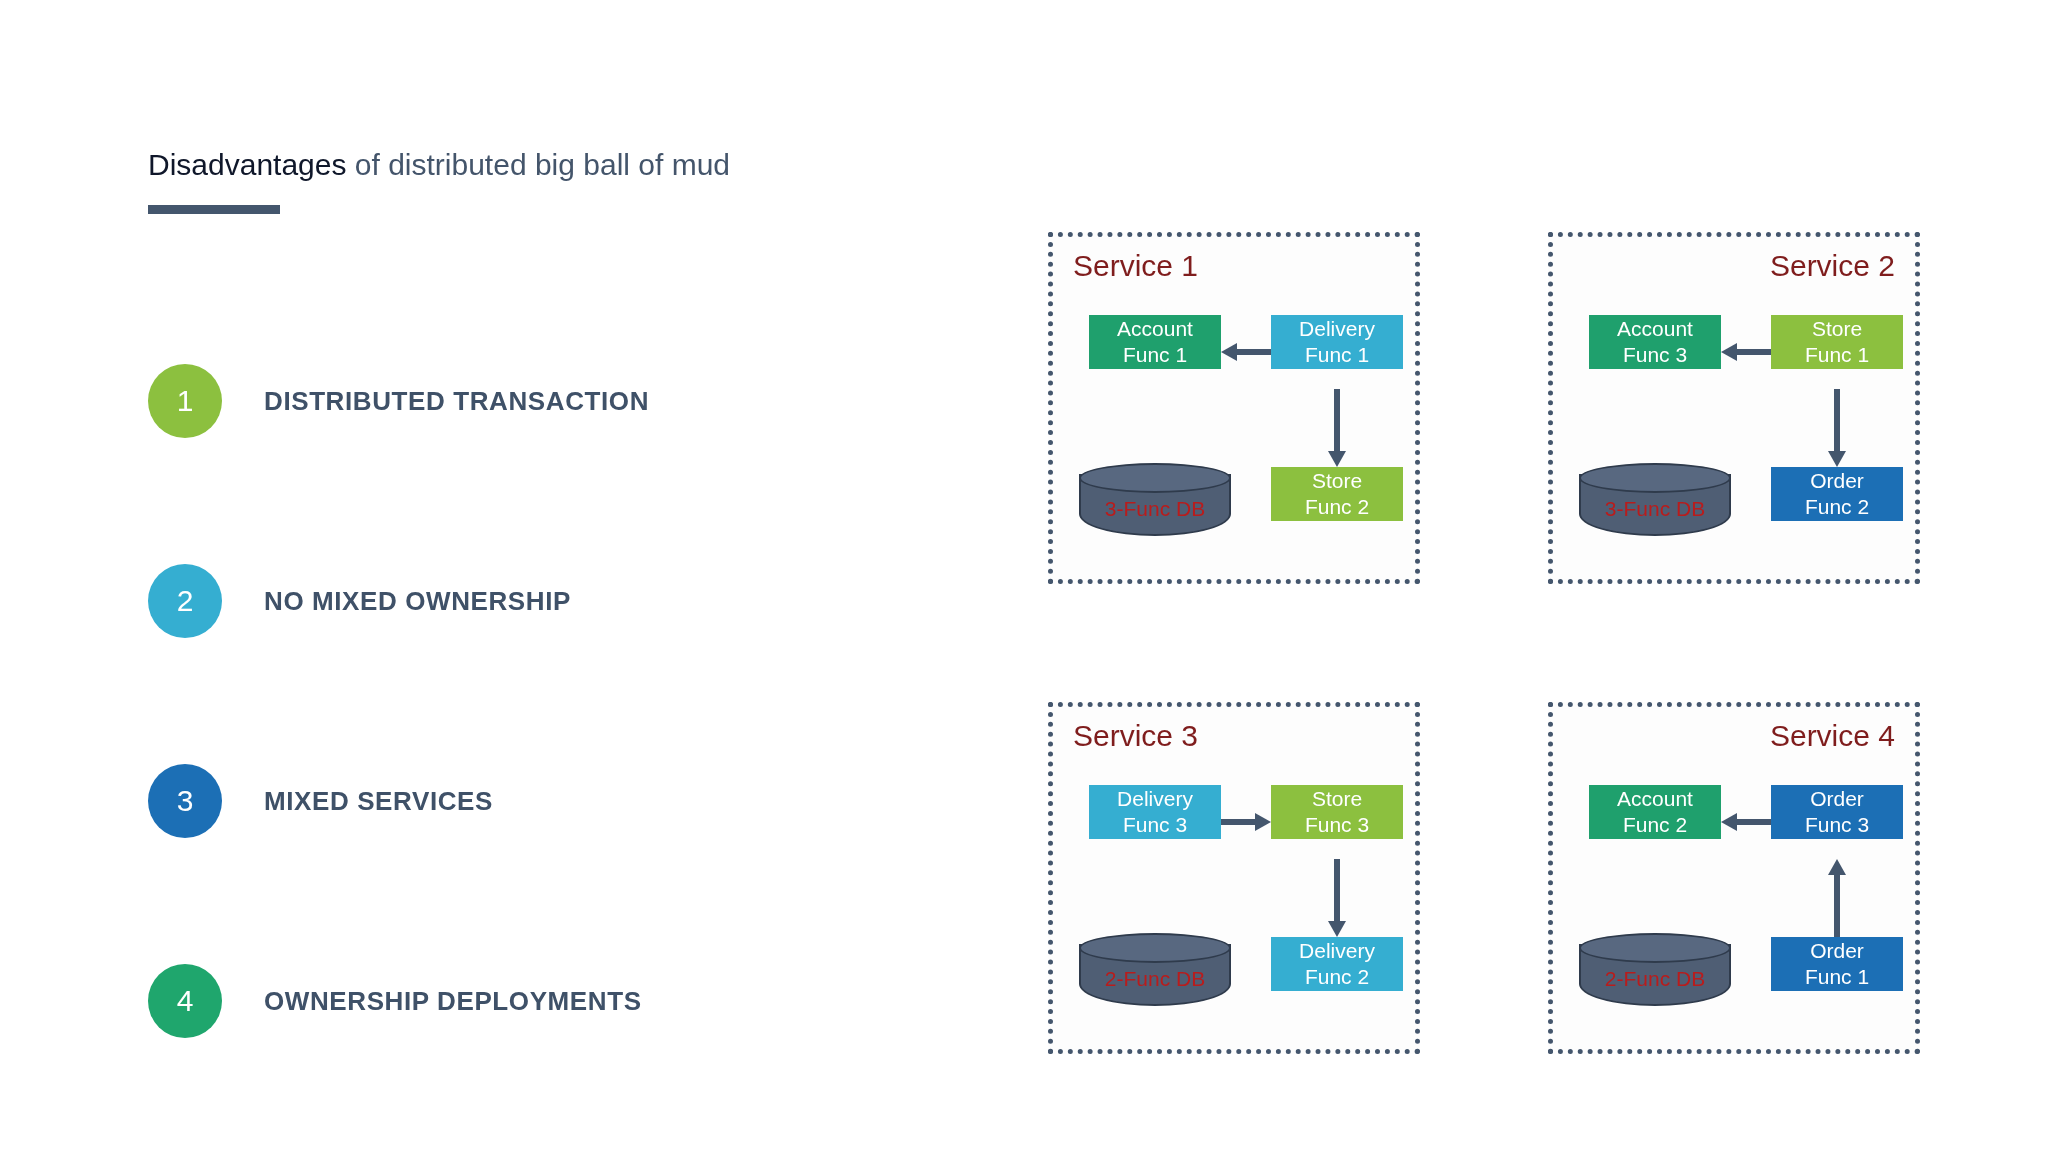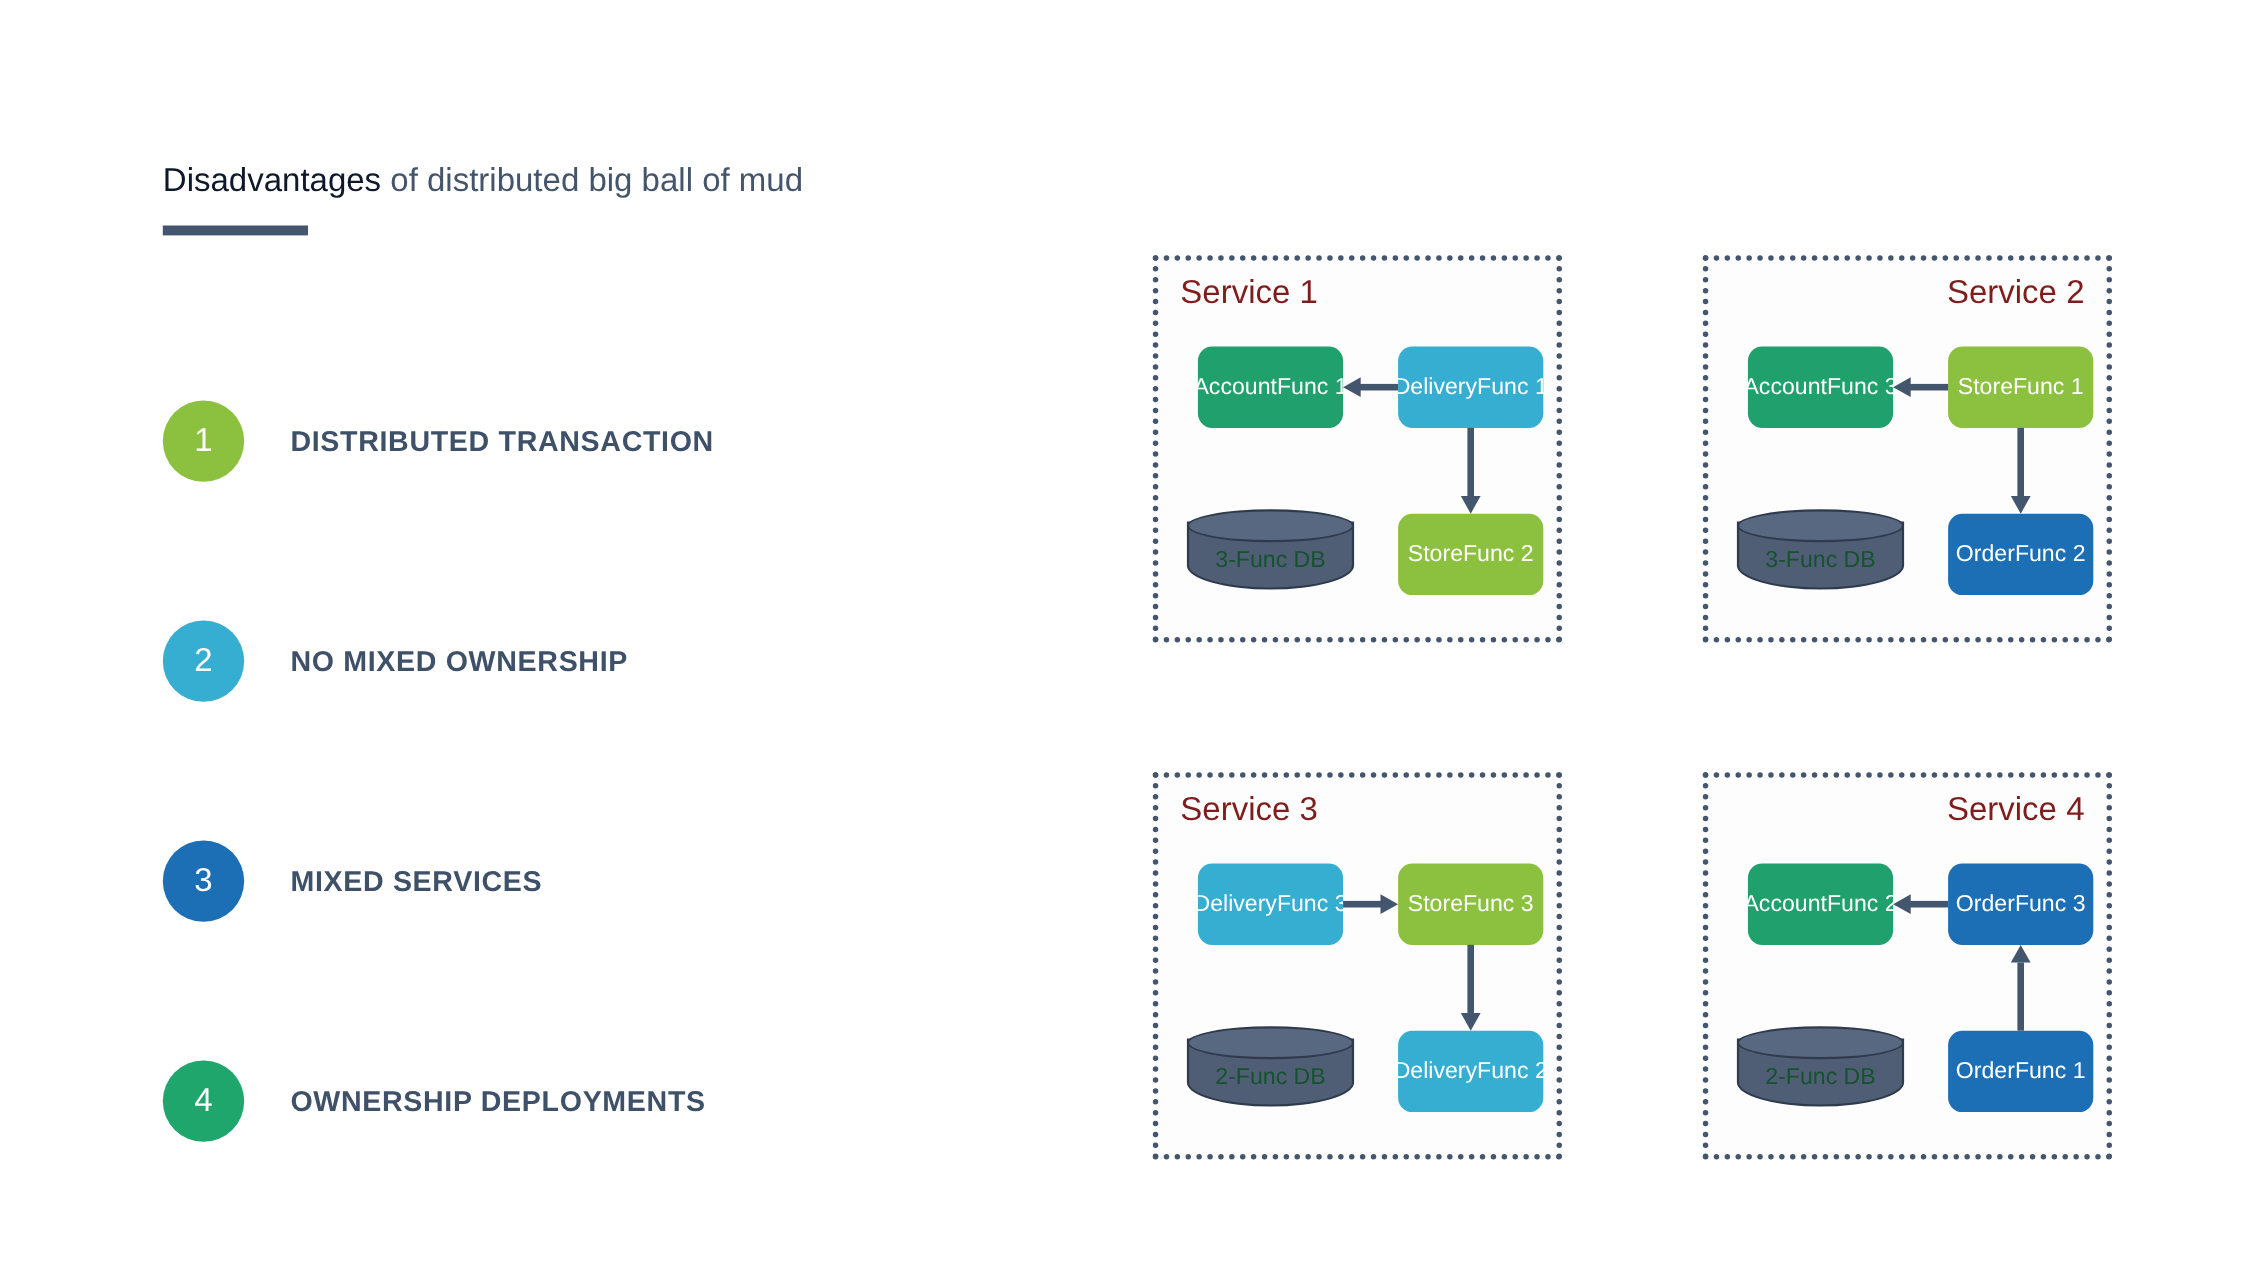--- a/index.html
+++ b/index.html
@@ -58,26 +58,25 @@
   .service-title {
     position:absolute; top:12px;
     font-size:30px; color:#7f1d1d; white-space:nowrap;
   }
   .service-title.left  { left:20px; }
   .service-title.right { right:20px; }
 
   
   .node {
     position:absolute;
-    width:132px; height:74px;
+    width:132px; height:54px;
     color:#ffffff; font-size:21px; line-height:1.22;
-    display:flex; flex-direction:row;
+    display:flex; flex-direction:column;
     align-items:center; justify-content:center;
     text-align:center;
-    border-radius:13px;
   }
   .node .l1, .node .l2 { display:block; white-space:nowrap; }
   .node.tl { left:36px;  top:78px; }
   .node.tr { left:218px; top:78px; }
   .node.br { left:218px; top:230px; }
 
   
   .db {
     position:absolute; left:26px; top:226px;
     width:152px; height:82px;
@@ -91,21 +90,21 @@
   }
   .db .top {
     position:absolute; left:0; top:0;
     width:152px; height:30px;
     background:#586880;
     border:2px solid #2f3b4c;
     border-radius:50%;
   }
   .db .db-label {
     position:absolute; left:0; top:34px; width:152px;
-    text-align:center; color:#14532d; font-size:21px;
+    text-align:center; color:#b91c1c; font-size:21px;
     white-space:nowrap;
   }
 
   
   .arrow { position:absolute; }
   .arrow .shaft { position:absolute; background:#44566d; }
   .arrow .head { position:absolute; width:0; height:0; }
 
   
   .arrow-left { left:168px; top:111px; width:50px; height:8px; }

